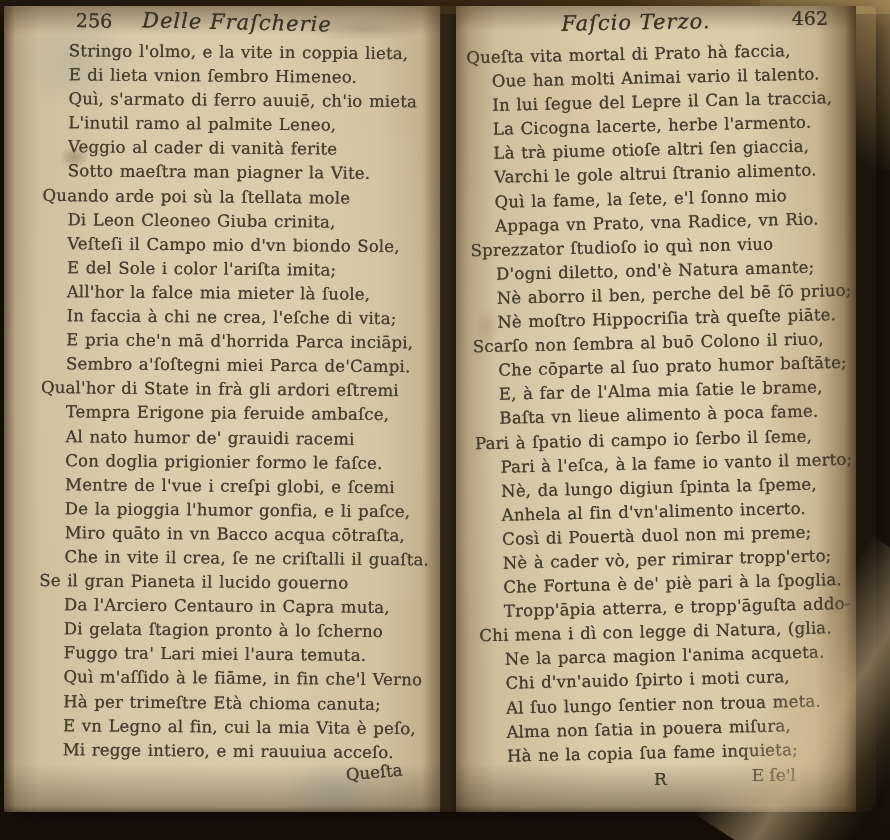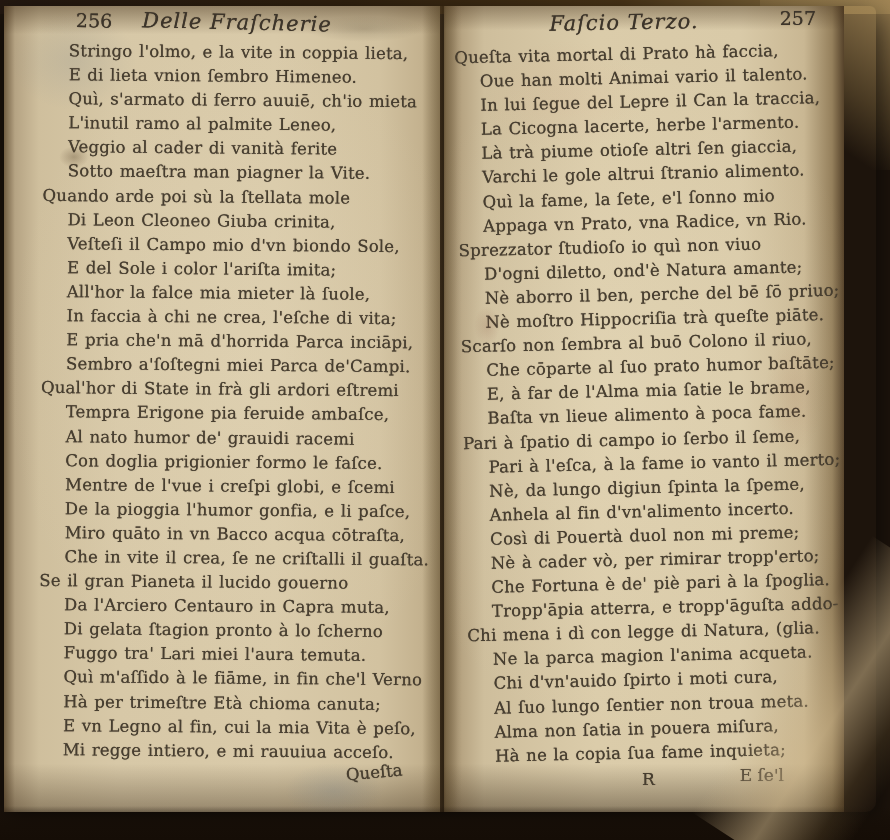--- a/index.html
+++ b/index.html
@@ -38,21 +38,21 @@
   .page-left{
     left:0;width:436px;
     background:
       radial-gradient(ellipse 90px 70px at 70px 55px, rgba(120,130,135,.18), rgba(0,0,0,0) 70%),
       radial-gradient(ellipse 70px 40px at 330px 785px, rgba(110,125,140,.22), rgba(0,0,0,0) 70%),
       radial-gradient(ellipse 300px 420px at 55% 45%, rgba(235,224,196,.25), rgba(0,0,0,0) 80%),
       linear-gradient(180deg, rgba(62,42,20,.45) 0%, rgba(62,42,20,0) 3.5%, rgba(0,0,0,0) 94%, rgba(50,34,16,.4) 100%),
       linear-gradient(90deg,#715e42 0%,#b5a383 2.5%,#cfbf9d 8%,#d7c8a7 26%,#d9caa9 62%,#d2c2a0 86%,#c3b18e 96%,#ab9872 100%);
   }
   .page-right{
-    left:440px;width:400px;
+    left:452px;width:400px;
     background:
       radial-gradient(ellipse 120px 80px at 120px 90px, rgba(200,150,120,.10), rgba(0,0,0,0) 70%),
       radial-gradient(ellipse 320px 430px at 45% 48%, rgba(238,228,200,.28), rgba(0,0,0,0) 80%),
       linear-gradient(180deg, rgba(62,42,20,.4) 0%, rgba(62,42,20,0) 3%, rgba(0,0,0,0) 94%, rgba(46,32,16,.45) 100%),
       linear-gradient(90deg,#8a7654 0%,#b3a07e 3.5%,#cebe9c 10%,#dbccaa 38%,#d9caa8 74%,#c9b793 90%,#95805c 97%,#55422a 100%);
   }
   .gutter{
     position:absolute;left:418px;top:0;width:40px;height:806px;z-index:2;pointer-events:none;
     background:linear-gradient(90deg,rgba(70,52,28,0) 0%,rgba(84,66,40,.45) 45%,rgba(60,45,24,.55) 52%,rgba(84,66,40,.35) 60%,rgba(70,52,28,0) 100%);
   }
@@ -139,21 +139,21 @@
         <div class="line">E vn Legno al fin, cui la mia Vita è peſo,</div>
         <div class="line">Mi regge intiero, e mi rauuiua acceſo.</div>
       </div>
     <div class="catchword-left">Queſta</div>
     <div class="stain stain-a"></div>
     <div class="stain stain-b"></div>
   </div>
 
   <div class="page page-right">
     <div class="running-head head-right">Faſcio Terzo.</div>
-    <div class="page-num" style="right:28px;top:1px;">257</div>
+    <div class="page-num" style="right:28px;top:1px;">462</div>
     <div class="poem poem-right">
         <div class="line flush">Queſta vita mortal di Prato hà faccia,</div>
         <div class="line">Oue han molti Animai vario il talento.</div>
         <div class="line">In lui ſegue del Lepre il Can la traccia,</div>
         <div class="line">La Cicogna lacerte, herbe l'armento.</div>
         <div class="line">Là trà piume otioſe altri ſen giaccia,</div>
         <div class="line">Varchi le gole altrui ſtranio alimento.</div>
         <div class="line">Quì la fame, la ſete, e'l ſonno mio</div>
         <div class="line">Appaga vn Prato, vna Radice, vn Rio.</div>
         <div class="line flush">Sprezzator ſtudioſo io quì non viuo</div>

